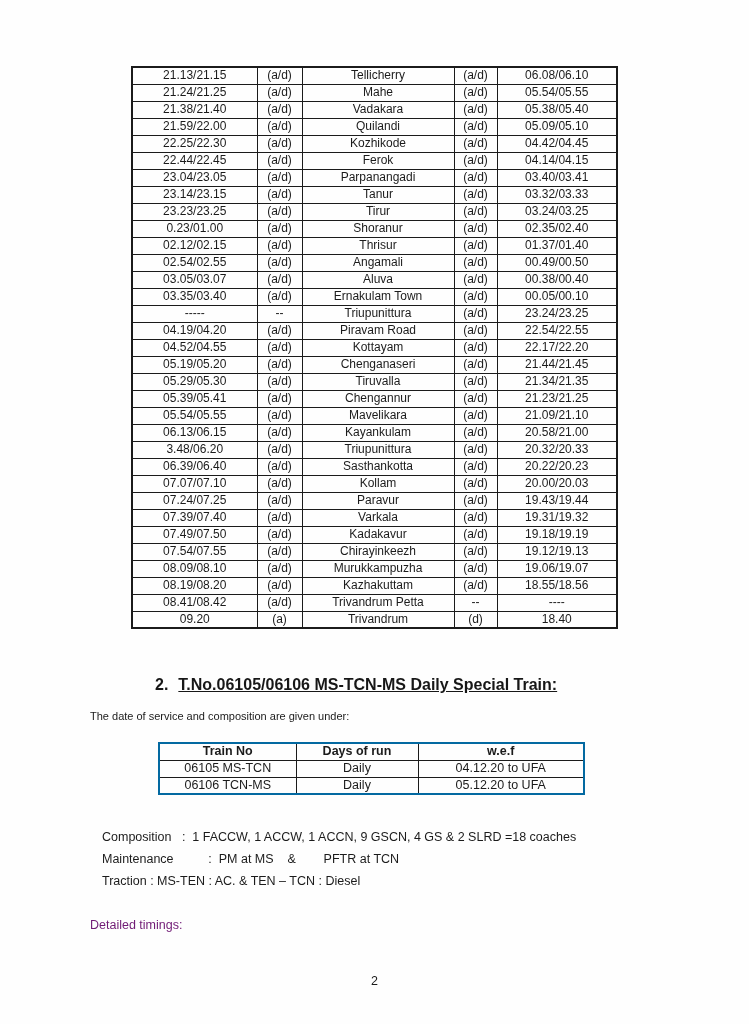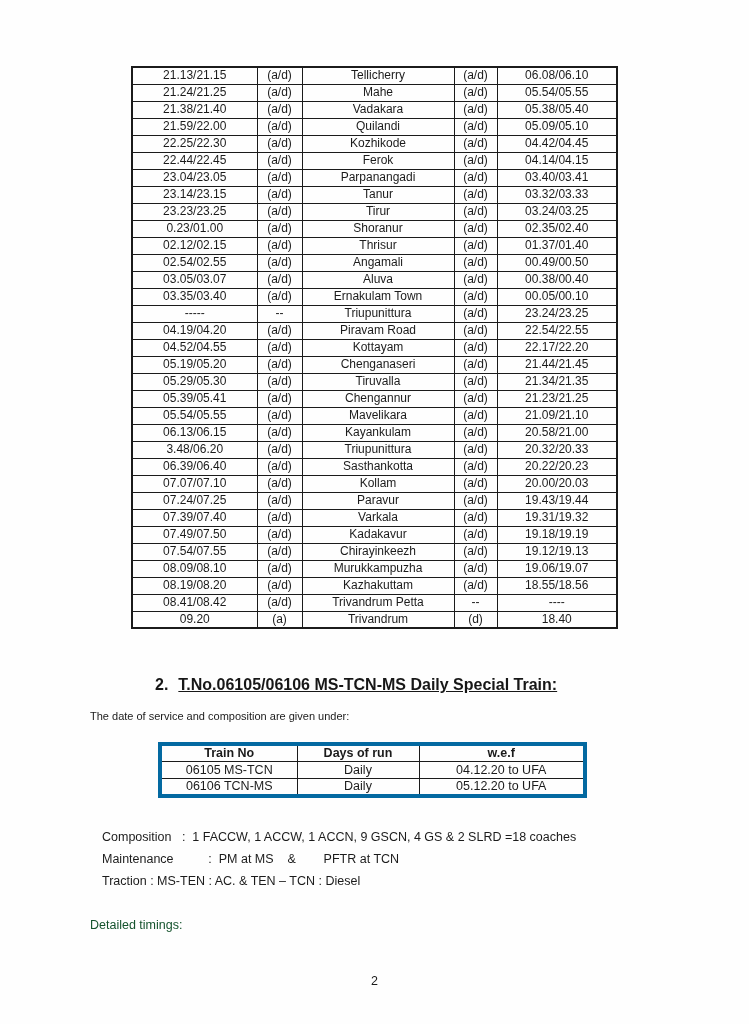--- a/index.html
+++ b/index.html
@@ -48,21 +48,21 @@
 
   .intro-line {
     position:absolute; left:90px; top:710px;
     font-size:11px; color:#1b1b1b; white-space:nowrap;
   }
 
   
   .train-table-wrap { position:absolute; left:158px; top:742px; }
   table.train {
     border-collapse:collapse;
-    border:4px solid #0369a1;
+    border:2px solid #0369a1;
   }
   table.train th, table.train td {
     border:1px solid #1b1b1b;
     height:17px;
     font-size:12.5px;
     line-height:15px;
     text-align:center;
     vertical-align:middle;
     padding:0 2px;
     white-space:nowrap;
@@ -79,21 +79,21 @@
     font-size:12.5px; color:#1b1b1b;
   }
   .comp-block div {
     white-space:pre;
     line-height:22px;
     margin-left:12px;
   }
 
   .detailed-timings {
     position:absolute; left:90px; top:918px;
-    font-size:12.5px; color:#14532d; white-space:nowrap;
+    font-size:12.5px; color:#701a75; white-space:nowrap;
   }
 
   .page-number {
     position:absolute; left:0; right:0; top:974px;
     text-align:center;
     font-size:12.5px; color:#1b1b1b;
   }
 </style>
 </head>
 <body>

